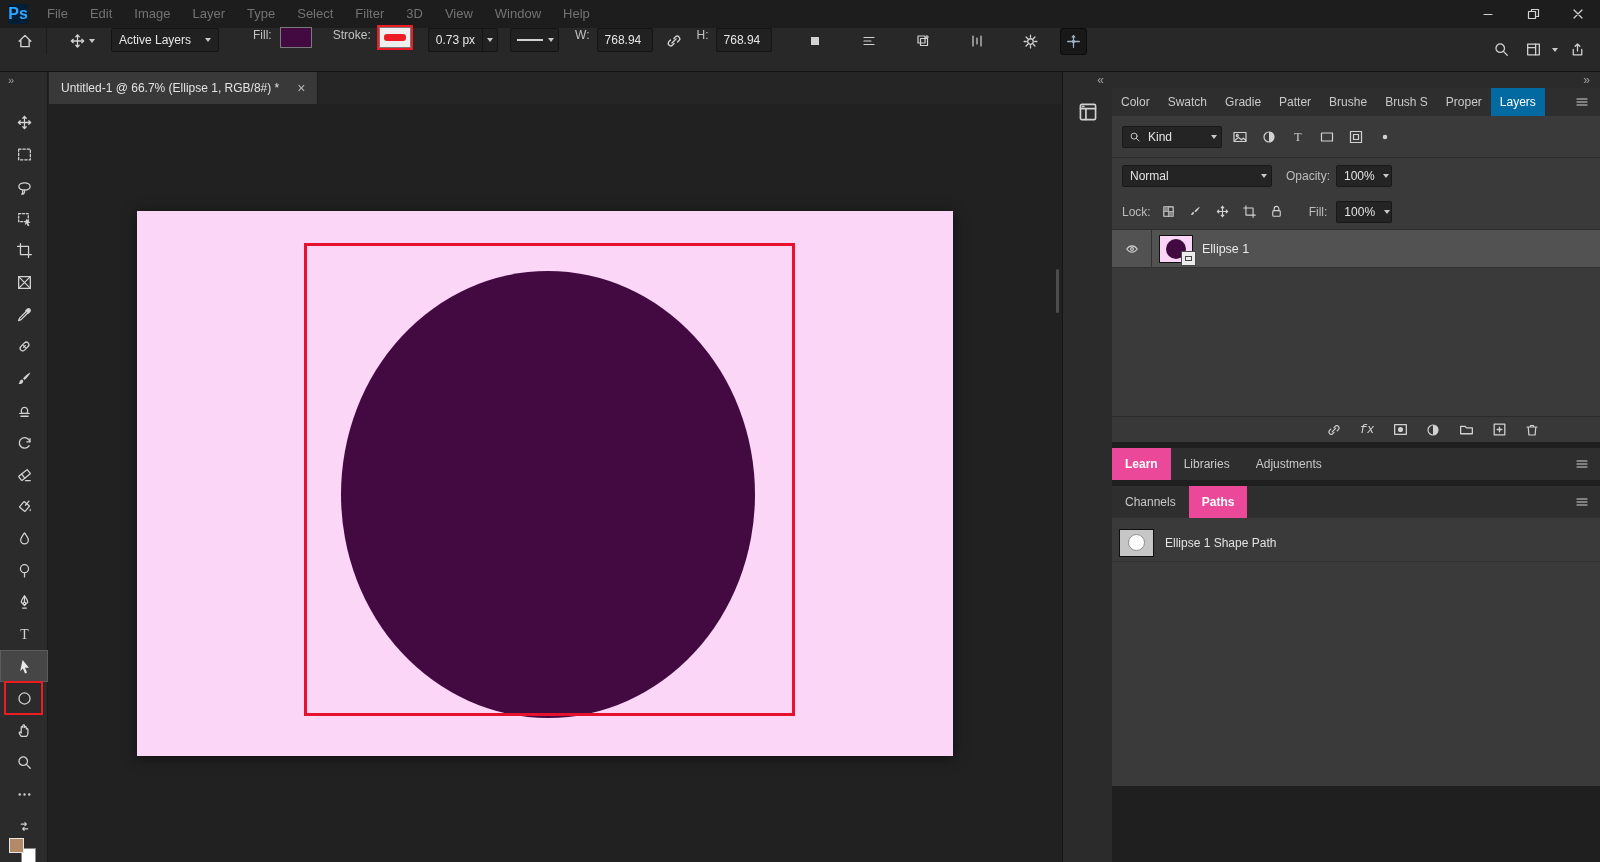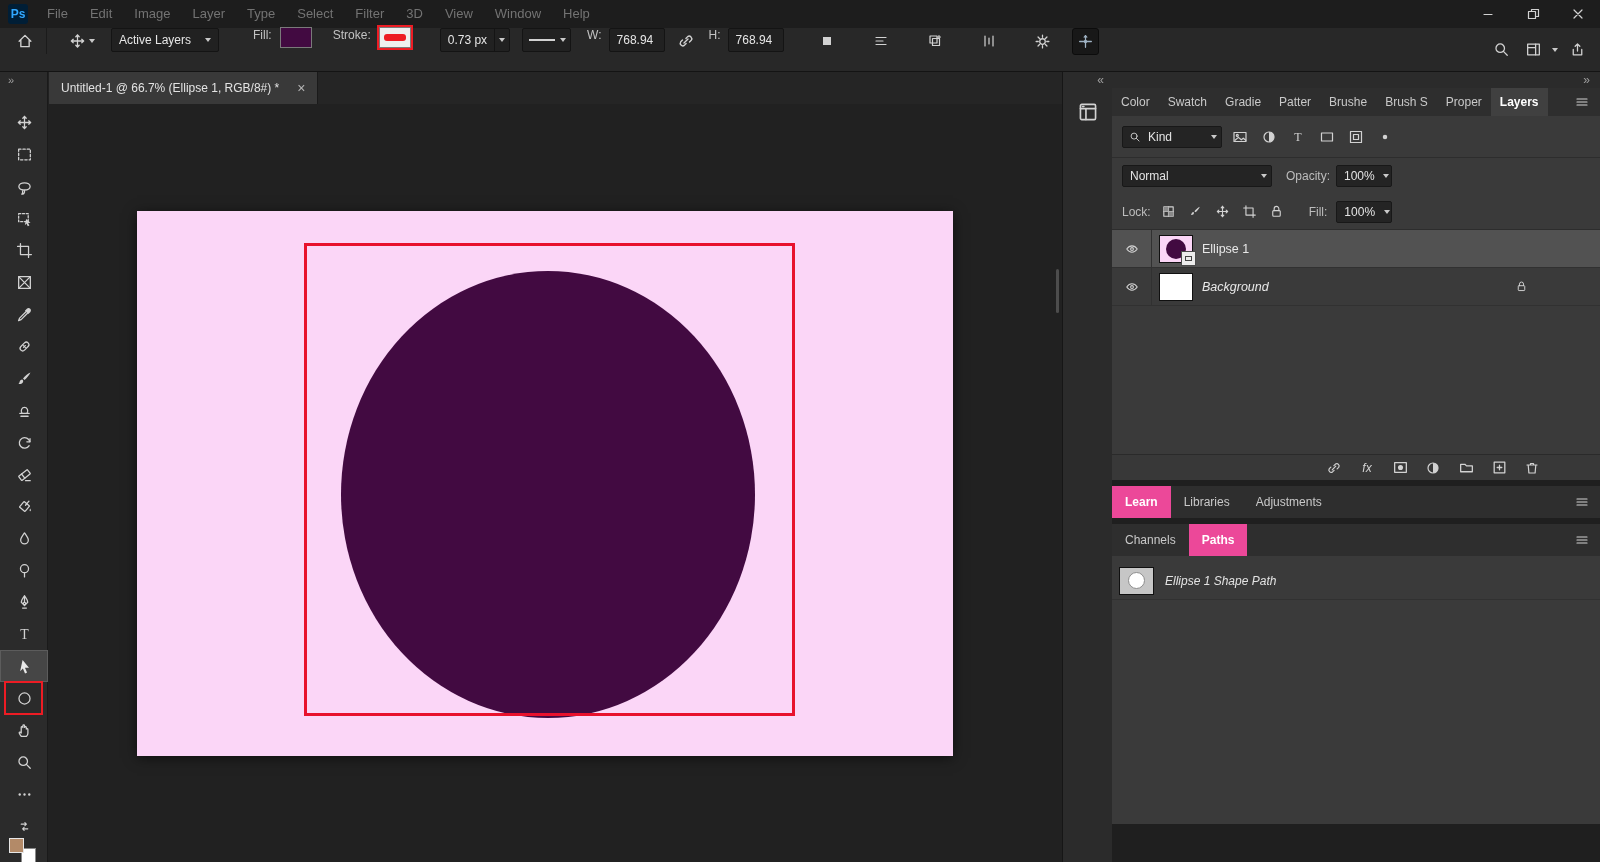--- a/index.html
+++ b/index.html
@@ -8,21 +8,21 @@
     position:relative; background:#212121;
     font-family:"Liberation Sans", sans-serif; font-size:12px; color:#d6d6d6;
     user-select:none;
   }
   svg.i { stroke:#d2d2d2; fill:none; stroke-width:1.2; stroke-linecap:round; stroke-linejoin:round; display:block; }
   .chev { width:0; height:0; border-left:3.5px solid transparent; border-right:3.5px solid transparent; border-top:4px solid #c9c9c9; display:inline-block; }
 
   
   .menubar { position:absolute; left:0; top:0; width:1600px; height:28px; background:#1d1d1d; display:flex; align-items:center; }
   .ps-logo { width:20px; height:20px; margin:0 8px 0 8px; background:#001e36; color:#31a8ff; border-radius:3px;
-             font-size:12px; font-weight:bold; display:flex; align-items:center; justify-content:center; }
+             font-size:16px; font-weight:bold; display:flex; align-items:center; justify-content:center; }
   .menu-item { padding:0 11px; line-height:28px; font-size:13px; color:#737373; cursor:default; }
   .win-controls { margin-left:auto; display:flex; height:28px; }
   .win-btn { width:45px; height:28px; display:flex; align-items:center; justify-content:center; }
 
   
   .optionsbar { position:absolute; left:0; top:28px; width:1600px; height:44px; background:#282828;
                 border-bottom:1px solid #141414; display:flex; }
   .ob-sep { width:1px; height:26px; background:#1b1b1b; margin:0 8px; }
   .ob-label { color:#c3c3c3; }
   .ob-select, .ob-combo, .ob-field { height:24px; background:#212121; border:1px solid #141414; border-radius:2px;
@@ -69,21 +69,21 @@
   .dockstrip { position:absolute; left:1062px; top:72px; width:50px; height:790px; background:#2b2b2b; border-left:1px solid #161616; }
   .dock-collapse { height:16px; display:flex; align-items:center; justify-content:flex-end; padding-right:8px; color:#9f9f9f; }
   .dock-icon { width:28px; height:28px; margin:10px auto 0; display:flex; align-items:center; justify-content:center; }
 
   
   .rightpanel { position:absolute; left:1112px; top:72px; width:488px; height:790px; background:#1f1f1f; }
   .rp-header { height:16px; background:#2b2b2b; display:flex; align-items:center; justify-content:flex-end;
                padding-right:10px; color:#9f9f9f; }
   .rp-tabs { height:28px; background:#2e2e2e; display:flex; align-items:stretch; }
   .rp-tab { padding:0 9px; display:flex; align-items:center; color:#c9c9c9; font-size:12px; white-space:nowrap; }
-  .rp-tab.active { background:#404040; color:#ffffff; font-weight:bold; }
+  .rp-tab.active { background:#0369a1; color:#ffffff; font-weight:normal; }
   .rp-menu { margin-left:auto; width:36px; display:flex; align-items:center; justify-content:center; }
   .layers-panel { background:#3a3a3a; }
   .filter-row { height:42px; display:flex; align-items:center; padding:0 10px; gap:7px; border-bottom:1px solid #2d2d2d; }
   .rp-combo { height:22px; background:#242424; border:1px solid #181818; border-radius:2px; display:flex; align-items:center; color:#e3e3e3; }
   .rp-combo .val { padding:0 7px; flex:1; white-space:nowrap; }
   .rp-combo .dd { width:15px; align-self:stretch; display:flex; align-items:center; justify-content:center; }
   .kind-select { width:100px; }
   .kind-select .mag { margin-left:6px; }
   .filter-ico { width:22px; height:22px; display:flex; align-items:center; justify-content:center; }
   .blend-row { height:36px; display:flex; align-items:center; padding:0 10px; }
@@ -99,31 +99,31 @@
   .thumb .mini-circle { position:absolute; left:6px; top:3px; width:20px; height:20px; border-radius:50%; }
   .badge { position:absolute; right:-3px; bottom:-3px; width:13px; height:13px; background:#ececec; box-shadow:0 0 0 1px #4a4a4a;
            display:flex; align-items:center; justify-content:center; }
   .badge .bi { width:7px; height:5px; border:1px solid #444; }
   .layer-name { margin-left:10px; color:#e8e8e8; font-size:12.5px; }
   .layer-name.italic { font-style:italic; }
   .row-lock { margin-left:auto; margin-right:72px; }
   .list-filler { height:148px; background:#3a3a3a; }
   .layers-bottom { height:26px; background:#383838; border-top:1px solid #2a2a2a; display:flex; align-items:center;
                    justify-content:flex-end; gap:13px; padding-right:58px; }
-  .lb-ico { width:20px; height:18px; display:flex; align-items:center; justify-content:center; color:#cfcfcf; }
+  .lb-ico { width:20px; height:18px; display:flex; align-items:center; justify-content:center; color:#cfcfcf;font-family:Liberation Mono, monospace; }
   .fx-label { font-size:12px; font-style:italic; color:#d2d2d2; }
   .gap6 { height:6px; background:#1f1f1f; }
   .strip-tabs { height:32px; background:#2e2e2e; display:flex; align-items:stretch; }
   .strip-tab { padding:0 13px; display:flex; align-items:center; color:#c9c9c9; }
   .strip-tab.active { background:#ec4899; color:#fff; font-weight:bold; }
   .paths-body { background:#3a3a3a; height:268px; padding-top:6px; }
   .path-row { height:38px; display:flex; align-items:center; padding-left:8px; border-bottom:1px solid #313131; }
   .path-thumb { width:33px; height:26px; background:#c6c6c6; box-shadow:0 0 0 1px #101010; position:relative; }
   .path-thumb .pc { position:absolute; left:8px; top:4px; width:17px; height:17px; border-radius:50%; background:#ffffff; border:1px solid #8d8d8d; }
-  .path-name { margin-left:12px; font-style:italic; color:#e3e3e3; }
+  .path-name { margin-left:12px; color:#e3e3e3; }
 </style>
 </head>
 <body>
 
 <div class="menubar">
   <div class="ps-logo">Ps</div>
   <div class="menu-item">File</div>
   <div class="menu-item">Edit</div>
   <div class="menu-item">Image</div>
   <div class="menu-item">Layer</div>
@@ -170,21 +170,21 @@
   <div class="ob-select" style="margin-left:16px">
     <span class="txt">Active Layers</span>
     <span class="chev"></span>
   </div>
   <span class="ob-label" style="margin-left:34px">Fill:</span>
   <div class="swatch" style="margin-left: 9px; background: rgb(66, 10, 65);"></div>
   <span class="ob-label" style="margin-left:22px">Stroke:</span>
   <div class="swatch annotated" style="margin-left:9px;background:#efefef">
     <span class="stroke-bar" style="background: rgb(237, 28, 36);"></span>
   </div>
-  <div class="ob-combo" style="margin-left:30px">
+  <div class="ob-combo" style="margin-left:18px">
     <span class="val">0.73 px</span>
     <span class="dd">
         <span class="chev"></span>
       </span>
   </div>
   <div class="ob-combo" style="margin-left:12px">
     <span class="line-swatch"></span>
     <span class="dd" style="border-left:none">
         <span class="chev"></span>
       </span>
@@ -562,36 +562,20 @@
             </svg>
         </div>
         <div class="thumb" style="background: rgb(251, 214, 247);">
           <span class="mini-circle" style="background: rgb(66, 10, 65);"></span>
           <span class="badge">
               <span class="bi"></span>
             </span>
         </div>
         <span class="layer-name">Ellipse 1</span>
       </div>
-      <div class="layer-row">
-        <div class="eye-cell">
-          <svg class="i" width="18" height="14" viewBox="0 0 16 16">
-              <path d="M2 8s2.5-3.6 6-3.6S14 8 14 8s-2.5 3.6-6 3.6S2 8 2 8z"></path>
-              <circle cx="8" cy="8" r="1.6"></circle>
-            </svg>
-        </div>
-        <div class="thumb" style="background: rgb(255, 255, 255);"></div>
-        <span class="layer-name italic">Background</span>
-        <span class="row-lock">
-          <svg class="i" width="13" height="13" viewBox="0 0 16 16">
-              <rect x="4" y="7" width="8" height="6" rx="1"></rect>
-              <path d="M5.5 7V5a2.5 2.5 0 0 1 5 0v2"></path>
-            </svg>
-        </span>
-      </div>
     </div>
 
     <div class="list-filler"></div>
 
     <div class="layers-bottom">
       <div class="lb-ico">
           <svg class="i" width="16" height="16" viewBox="0 0 16 16">
             <path d="M6.2 9.8l3.6-3.6M4.9 7.1L3.3 8.7a2.3 2.3 0 0 0 3.2 3.2l1.6-1.6M11.1 8.9l1.6-1.6a2.3 2.3 0 0 0-3.2-3.2L7.9 5.7"></path>
           </svg>
         </div>

